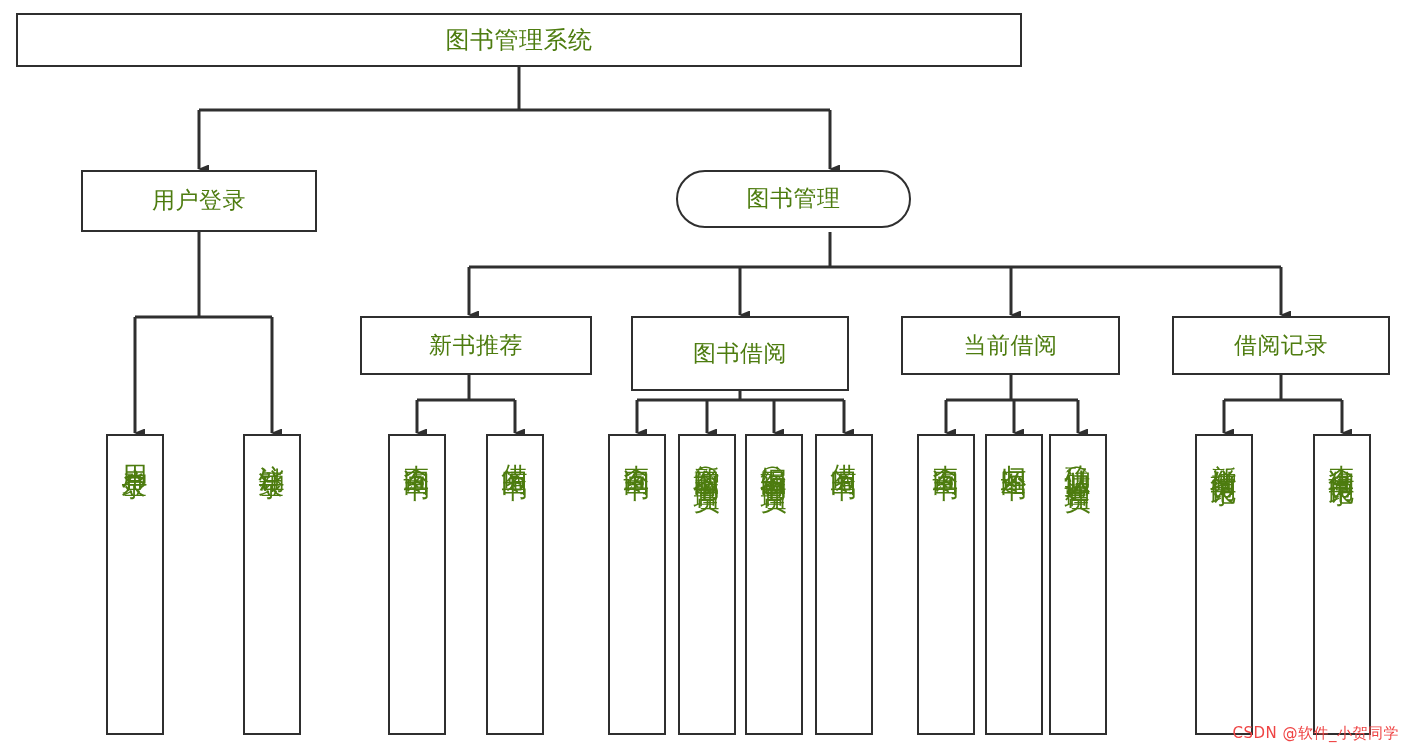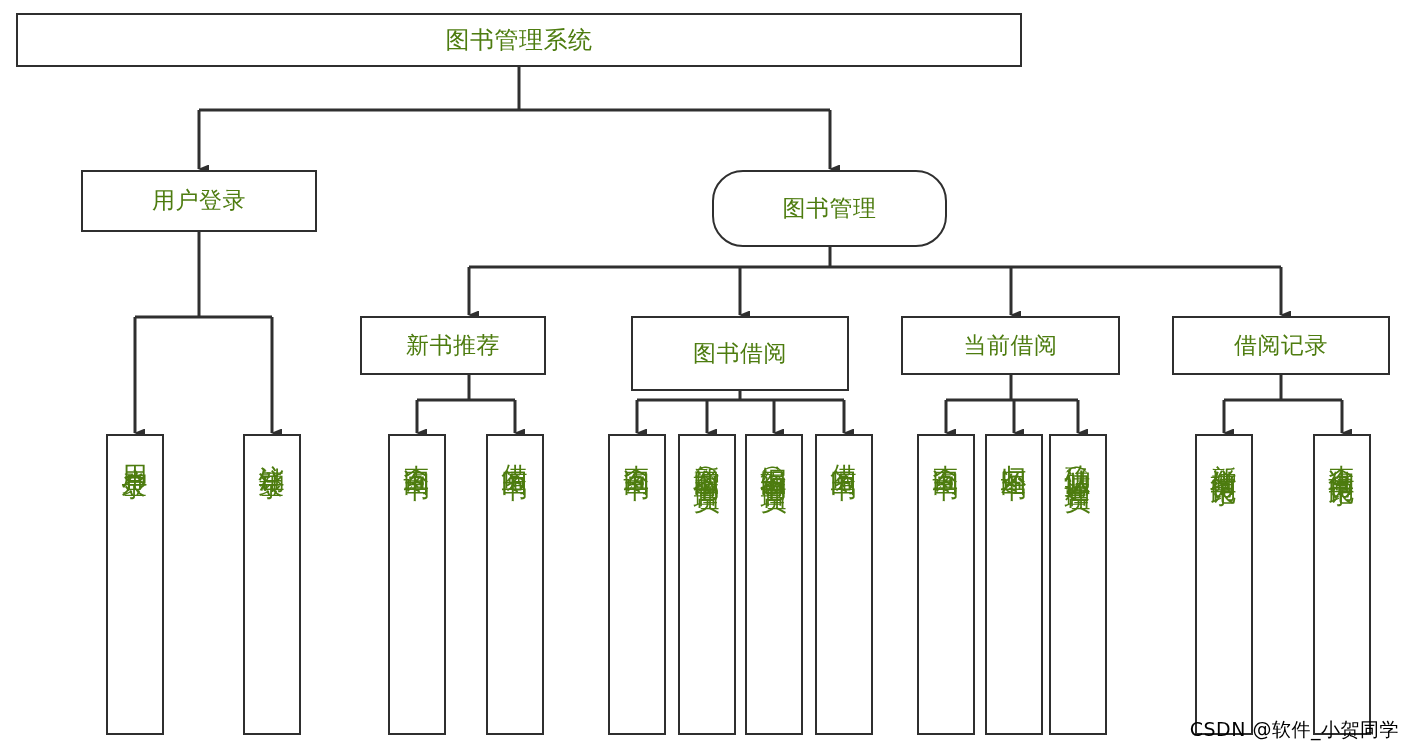--- a/index.html
+++ b/index.html
@@ -59,22 +59,22 @@
     text-orientation: upright;
     font-size: 26px;
     line-height: 1.0;
     letter-spacing: 3.5px;
     white-space: nowrap;
   }
   #watermark {
     position: absolute;
     right: 6px;
     bottom: 4px;
-    font-size: 19px;
-    color: #000000;
+    font-size: 15px;
+    color: #ef4444;
     letter-spacing: 0.5px;
     white-space: nowrap;
     pointer-events: none;
   }
 </style>
 </head>
 <body>
 
 <div id="diagram-root">
 
@@ -121,24 +121,24 @@
       </g>
   </svg>
 
   <div id="node-layer">
       <div class="node horizontal root" style="left: 16px; top: 13px; width: 1006px; height: 54px;">
         <span class="node-label">图书管理系统</span>
       </div>
       <div class="node horizontal lvl1" style="left: 81px; top: 170px; width: 236px; height: 62px;">
         <span class="node-label">用户登录</span>
       </div>
-      <div class="node horizontal lvl1" style="left: 712px; top: 170px; width: 235px; height: 77px; border-radius: 31px;">
+      <div class="node horizontal lvl1" style="left: 676px; top: 170px; width: 235px; height: 58px; border-radius: 31px;">
         <span class="node-label">图书管理</span>
       </div>
-      <div class="node horizontal lvl2" style="left: 360px; top: 316px; width: 186px; height: 59px;">
+      <div class="node horizontal lvl2" style="left: 360px; top: 316px; width: 232px; height: 59px;">
         <span class="node-label">新书推荐</span>
       </div>
       <div class="node horizontal lvl2" style="left: 631px; top: 316px; width: 218px; height: 75px;">
         <span class="node-label">图书借阅</span>
       </div>
       <div class="node horizontal lvl2" style="left: 901px; top: 316px; width: 219px; height: 59px;">
         <span class="node-label">当前借阅</span>
       </div>
       <div class="node horizontal lvl2" style="left: 1172px; top: 316px; width: 218px; height: 59px; font-family: Liberation Serif, serif;">
         <span class="node-label">借阅记录</span>

